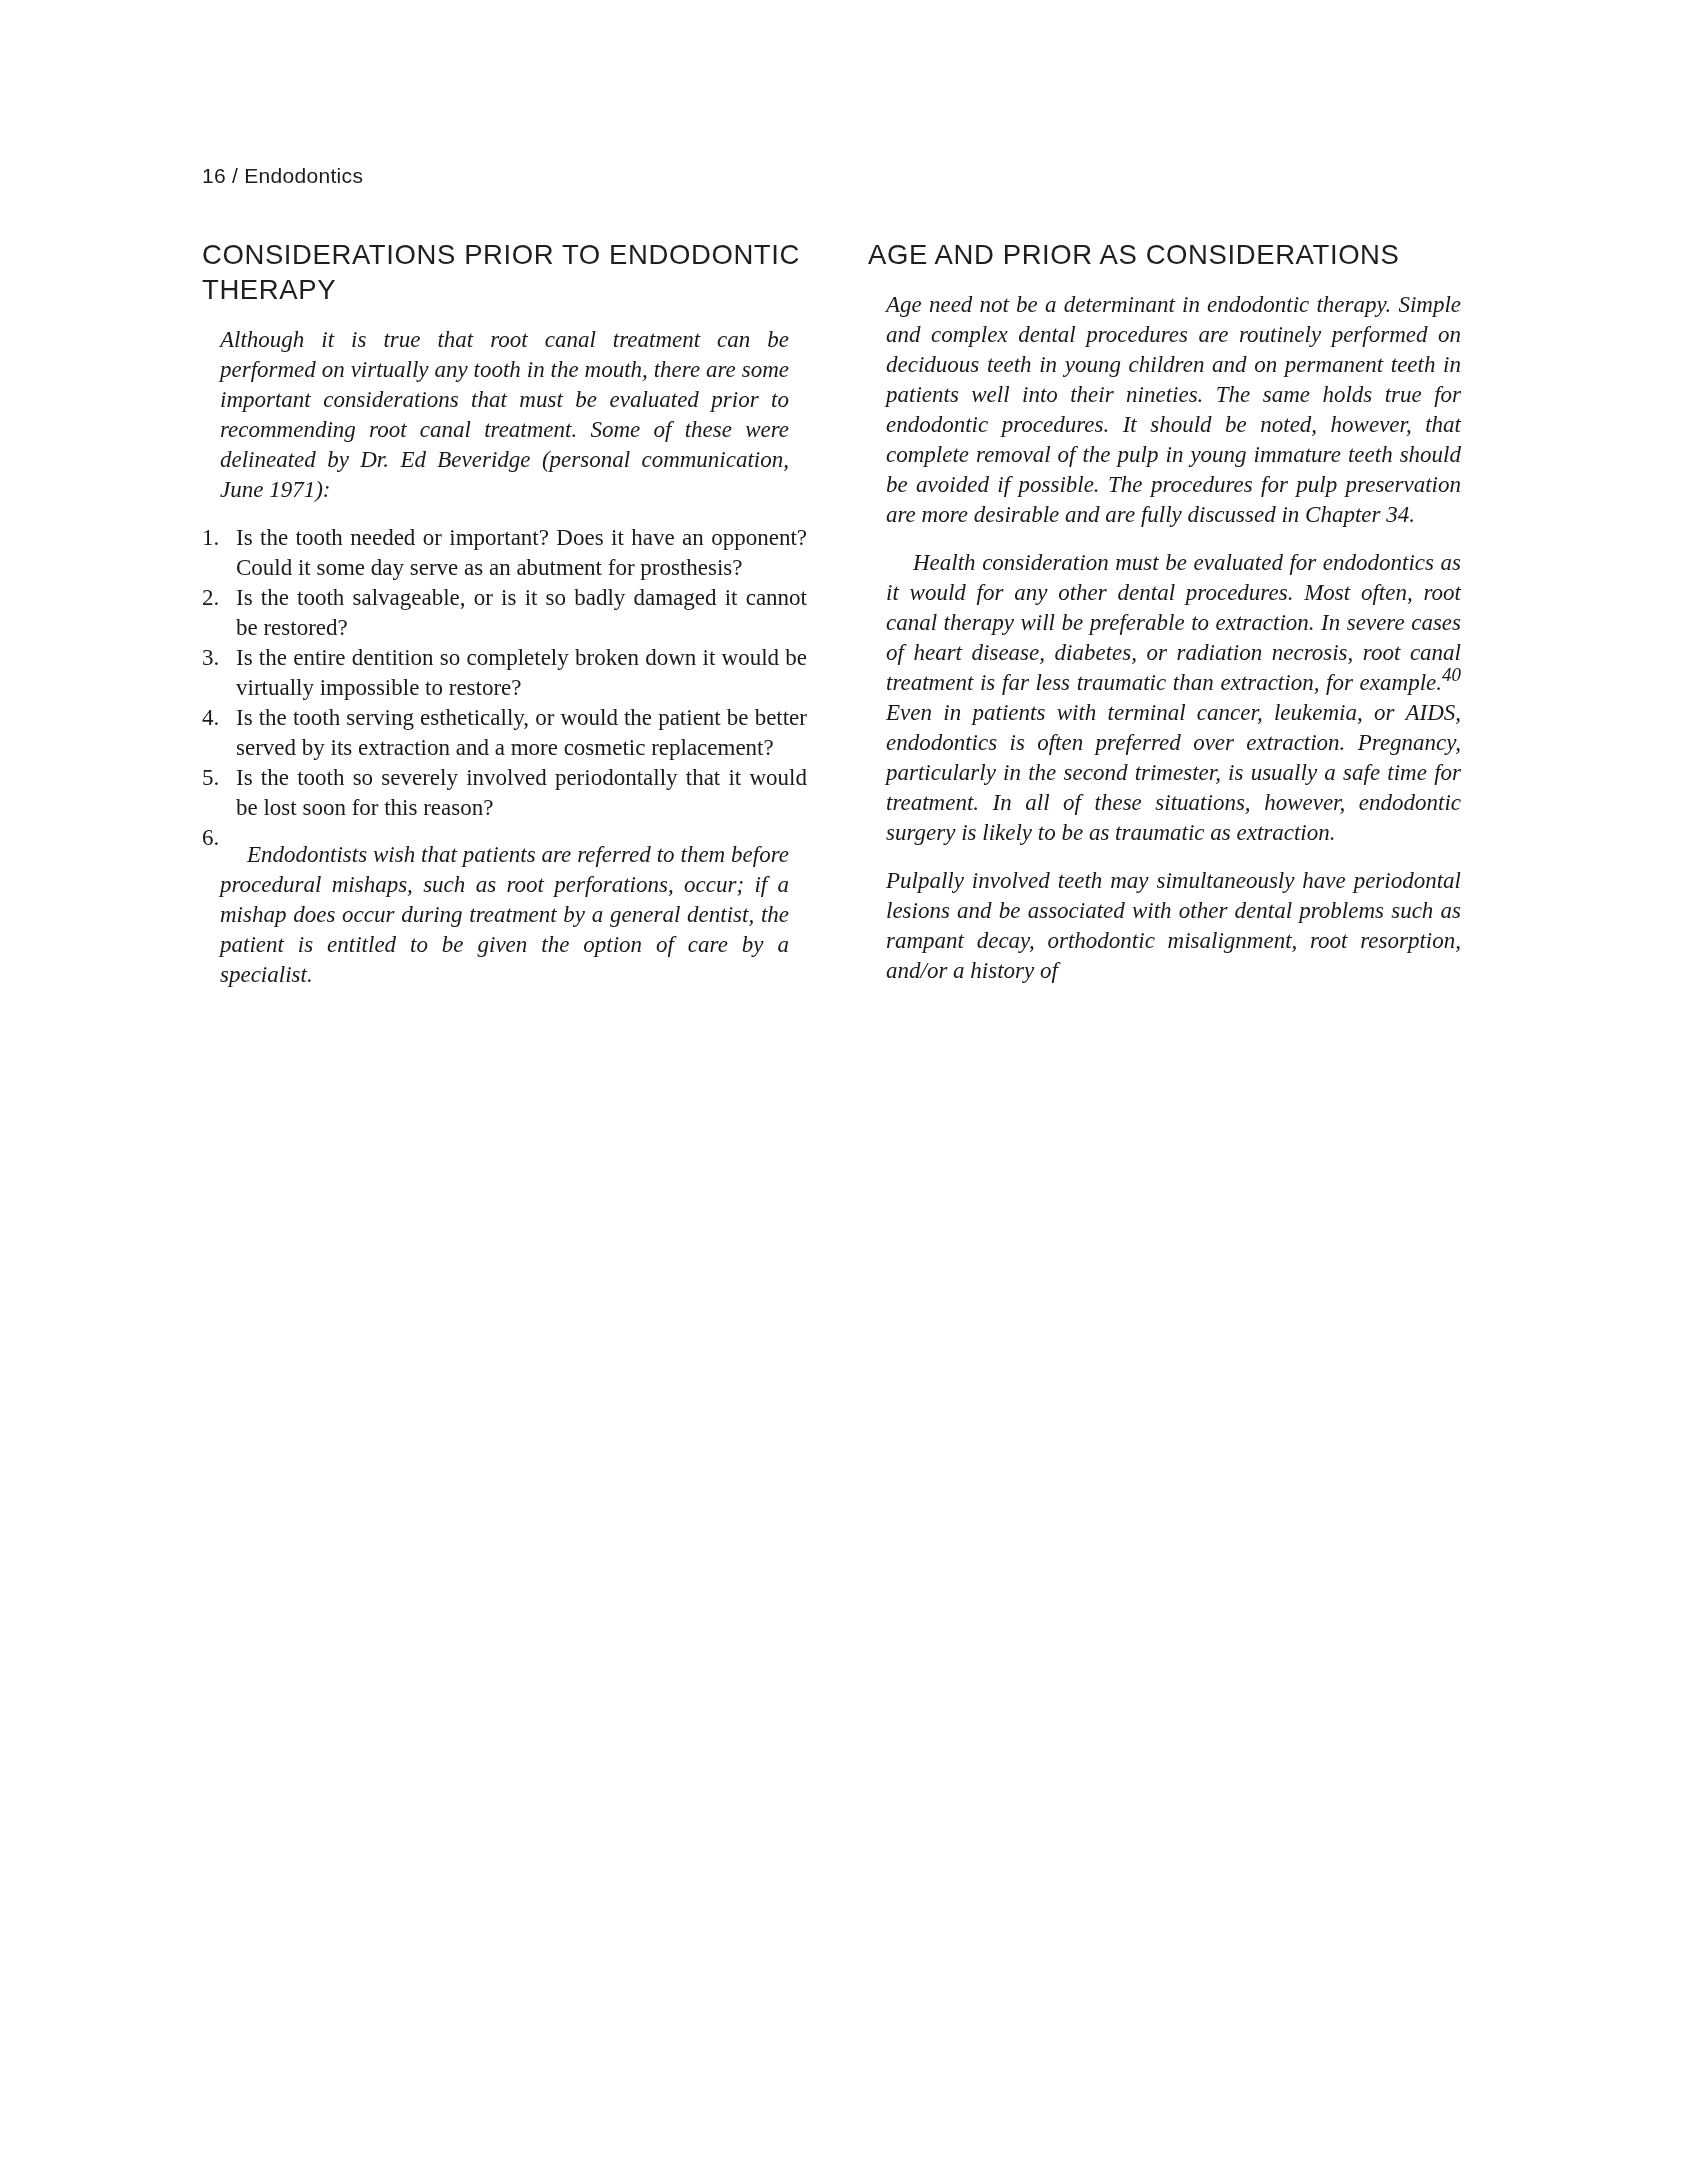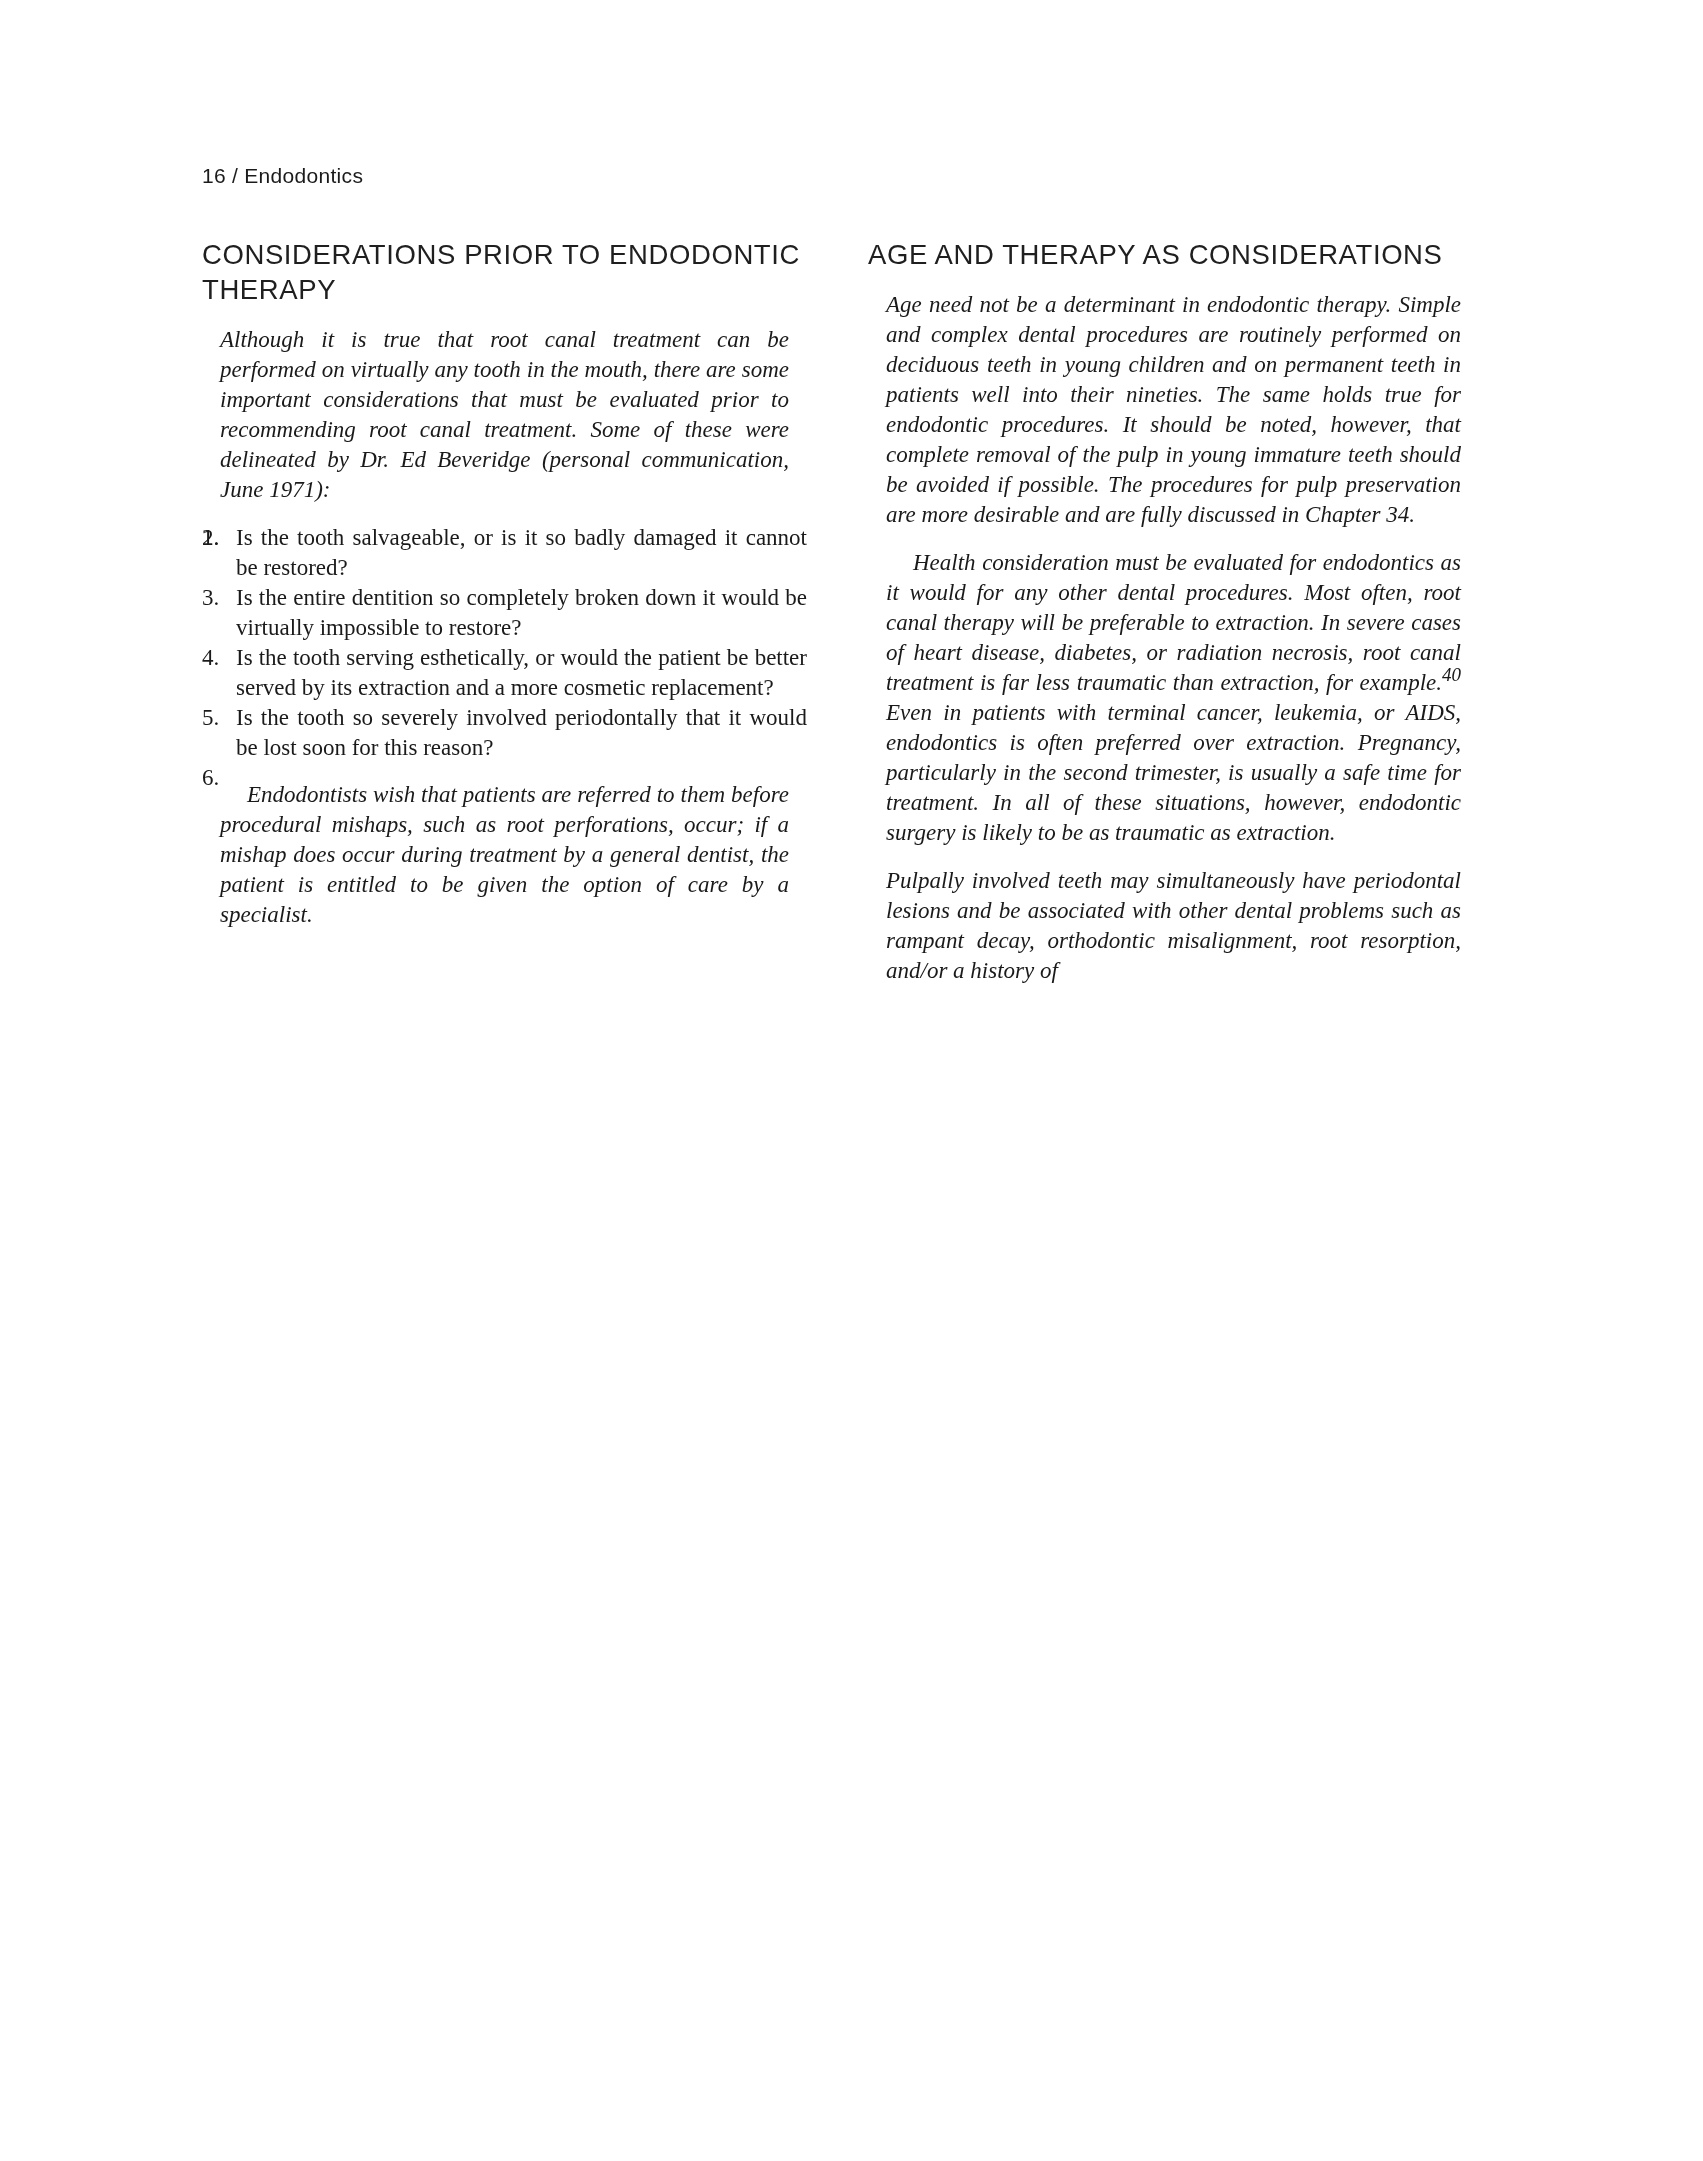--- a/index.html
+++ b/index.html
@@ -103,20 +103,21 @@
   <div class="columns">
 
     <div class="col col-left">
       <h2 class="section-heading">CONSIDERATIONS PRIOR TO ENDODONTIC THERAPY</h2>
 
       <p class="body">Although it is true that root canal treatment can be performed on virtually any tooth in the mouth, there are some important considerations that must be evaluated prior to recommending root canal treatment. Some of these were delineated by Dr. Ed Beveridge (personal communication, June 1971):</p>
 
       <ol class="qlist">
         <li>
           <span class="num">1.</span>
+          <span class="itext">Is the tooth needed or important? Does it have an opponent? Could it some day serve as an abutment for prosthesis?</span>
         </li>
         <li>
           <span class="num">2.</span>
           <span class="itext">Is the tooth salvageable, or is it so badly damaged it cannot be restored?</span>
         </li>
         <li>
           <span class="num">3.</span>
           <span class="itext">Is the entire dentition so completely broken down it would be virtually impossible to restore?</span>
         </li>
         <li>
@@ -129,21 +130,21 @@
         </li>
         <li>
           <span class="num">6.</span>
         </li>
       </ol>
 
       <p class="body indent after-list">Endodontists wish that patients are referred to them before procedural mishaps, such as root perforations, occur; if a mishap does occur during treatment by a general dentist, the patient is entitled to be given the option of care by a specialist.</p>
     </div>
 
     <div class="col col-right">
-      <h2 class="section-heading">AGE AND THERAPY AS CONSIDERATIONS</h2>
+      <h2 class="section-heading">AGE AND PRIOR AS CONSIDERATIONS</h2>
 
       <p class="body">Age need not be a determinant in endodontic therapy. Simple and complex dental procedures are routinely performed on deciduous teeth in young children and on permanent teeth in patients well into their nineties. The same holds true for endodontic procedures. It should be noted, however, that complete removal of the pulp in young immature teeth should be avoided if possible. The procedures for pulp preservation are more desirable and are fully discussed in Chapter 34.</p>
 
       <p class="body indent"><span>Health consideration must be evaluated for endodontics as it would for any other dental procedures. Most often, root canal therapy will be preferable to extraction. In severe cases of heart disease, diabetes, or radiation necrosis, root canal treatment is far less traumatic than extraction, for example.</span><sup class="ref">40</sup><span> Even in patients with terminal cancer, leukemia, or AIDS, endodontics is often preferred over extraction. Pregnancy, particularly in the second trimester, is usually a safe time for treatment. In all of these situations, however, endodontic surgery is likely to be as traumatic as extraction.</span></p>
 
 
       <p class="body">Pulpally involved teeth may simultaneously have periodontal lesions and be associated with other dental problems such as rampant decay, orthodontic misalignment, root resorption, and/or a history of</p>
     </div>
 
   </div>

